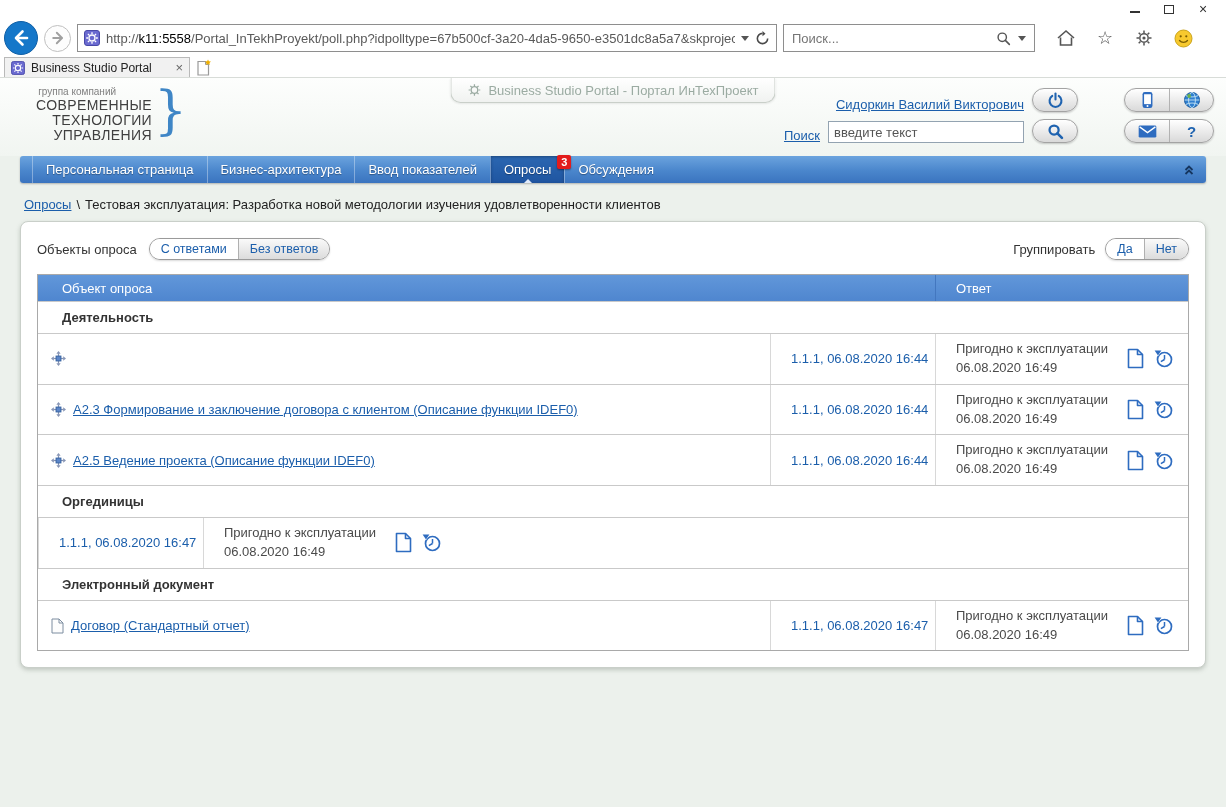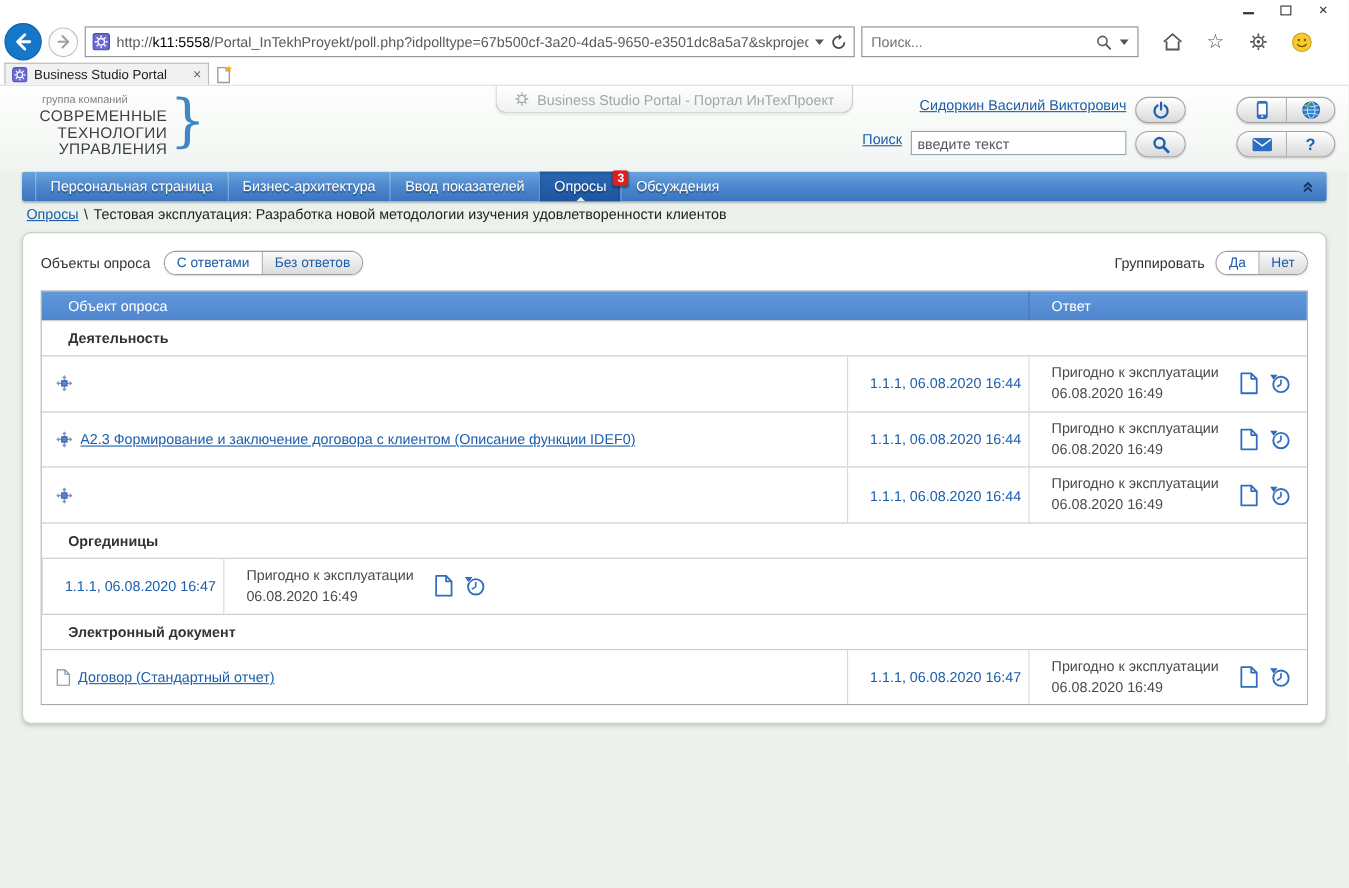--- a/index.html
+++ b/index.html
@@ -36,40 +36,40 @@
 
 .page{flex:1;background:#ecf1ec;display:flex;flex-direction:column;overflow:hidden;}
 .portal-header{height:78px;background:linear-gradient(#fdfefd,#f1f5f1);position:relative;flex:none;}
 .logo{position:absolute;left:36px;top:8px;display:flex;align-items:flex-start;}
 .logo-txt{display:flex;flex-direction:column;align-items:flex-end;}
 .logo-small{font-size:10px;color:#7f7f7f;margin-right:36px;margin-bottom:1px;}
 .logo-line{font-size:14px;color:#3f3f3f;line-height:15px;letter-spacing:.4px;}
 .logo-brace{font-size:52px;color:#3f86c6;line-height:48px;margin-left:2px;font-family:"DejaVu Serif",serif;}
 .portal-title-tab{position:absolute;left:50%;top:0;transform:translateX(-50%);height:25px;display:flex;align-items:center;gap:7px;padding:0 16px;border:1px solid #c9cfc9;border-top:none;border-radius:0 0 10px 10px;background:linear-gradient(#ffffff,#f0f2f0);color:#9baba2;font-size:13px;box-shadow:0 1px 2px rgba(0,0,0,.08);}
 .user-block{position:absolute;right:12px;top:10px;display:flex;flex-direction:column;gap:7px;align-items:flex-end;}
-.user-row{display:flex;align-items:flex-start;gap:8px;}
+.user-row{display:flex;align-items:flex-end;gap:8px;}
 .gap38{width:30px;}
 a.plink{color:#1b5eab;text-decoration:underline;}
 .pillgroup{display:inline-flex;border:1px solid #a3a3a3;border-radius:12px;background:linear-gradient(#ffffff,#d9d9d9);overflow:hidden;box-shadow:0 1px 2px rgba(0,0,0,.2);}
 .pillbtn{width:44px;height:22px;display:flex;align-items:center;justify-content:center;}
 .pillbtn + .pillbtn{border-left:1px solid #b2b2b2;}
 .qmark{font-size:15px;font-weight:bold;color:#1f63b0;}
 .hsearch-input{width:196px;height:22px;border:1px solid #93a3b1;font:13px "Liberation Sans",sans-serif;padding:1px 5px;color:#333;}
 .hsearch-input::placeholder{color:#555;opacity:1;}
 
 
 .navbar{margin:0 20px;height:27px;flex:none;border-radius:3px;background:linear-gradient(#6ba3de,#4a86cc 55%,#3a74bf);display:flex;align-items:stretch;padding-left:12px;box-shadow:0 1px 2px rgba(0,0,0,.25);}
 .nav-item{position:relative;display:flex;align-items:center;padding:4px 13px;color:#fff;font-size:13px;text-shadow:0 1px 1px rgba(0,0,0,.35);border-left:1px solid rgba(255,255,255,.35);white-space:nowrap;justify-content:center;}
 .nav-item.active{background:linear-gradient(#2b67b2,#1f55a0);box-shadow:inset 0 1px 3px rgba(0,0,0,.3);}
 .nav-item.active::after{content:"";position:absolute;bottom:0;left:50%;margin-left:-4px;border-left:4px solid transparent;border-right:4px solid transparent;border-bottom:4px solid #dfeafa;}
 .nav-badge{position:absolute;top:-1px;right:-7px;background:#e31b1b;color:#fff;font-size:11px;font-weight:bold;line-height:14px;height:14px;padding:0 4px;border-radius:2px;box-shadow:0 1px 2px rgba(0,0,0,.4);z-index:2;text-shadow:none;}
 .nav-collapse{margin-left:auto;display:flex;align-items:center;padding:0 11px;}
 
 
-.breadcrumb{margin:4px 22px 9px 24px;font-size:13px;color:#222;flex:none;white-space:nowrap;overflow:hidden;}
+.breadcrumb{margin:14px 22px 9px 24px;font-size:13px;color:#222;flex:none;white-space:nowrap;overflow:hidden;}
 .breadcrumb .sep{margin:0 5px;}
 
 
 .panel{margin:0 20px;background:#fff;border:1px solid #c9cfc9;border-radius:8px;padding:16px;flex:none;box-shadow:0 2px 4px rgba(110,120,110,.35);}
 .panel-toolbar{display:flex;align-items:center;margin-bottom:14px;}
 .tool-label{color:#333;margin-right:12px;}
 .seg{display:inline-flex;border:1px solid #9a9a9a;border-radius:12px;overflow:hidden;box-shadow:0 1px 2px rgba(0,0,0,.15);}
 .segbtn{padding:3px 11px;font-size:12.5px;color:#1b5eab;background:linear-gradient(#fafafa,#dcdcdc);white-space:nowrap;}
 .segbtn + .segbtn{border-left:1px solid #b0b0b0;}
 .segbtn.selected{background:#fff;}
@@ -411,20 +411,21 @@
                   <svg width="15" height="15" viewBox="0 0 16 16">
                     <line x1="8" y1="2.5" x2="8" y2="13.5" stroke="#8795b5" stroke-width="1.3"></line>
                     <line x1="2.5" y1="8" x2="13.5" y2="8" stroke="#8795b5" stroke-width="1.3"></line>
                     <polygon points="8,0 10.3,3 5.7,3" fill="#8795b5"></polygon>
                     <polygon points="8,16 10.3,13 5.7,13" fill="#8795b5"></polygon>
                     <polygon points="0,8 3,5.7 3,10.3" fill="#8795b5"></polygon>
                     <polygon points="16,8 13,5.7 13,10.3" fill="#8795b5"></polygon>
                     <rect x="5.4" y="5.4" width="5.2" height="5.2" fill="#5b85c8" stroke="#34619f"></rect>
                   </svg>
                 </span>
+                <a href="#">А2.5 Ведение проекта (Описание функции IDEF0)</a>
               </div>
               <div class="c2">1.1.1, 06.08.2020 16:44</div>
               <div class="c3">
                 <div class="ans">Пригодно к эксплуатации<br>06.08.2020 16:49</div>
                 <div class="acts">
                   <span class="act">
                     <svg width="17" height="21" viewBox="0 0 17 21">
                       <path d="M1.5 1.5 H10.5 L15.5 6.5 V19.5 H1.5 Z" fill="#fff" stroke="#2e6cc0" stroke-width="1.6" stroke-linejoin="round"></path>
                       <path d="M10.5 1.5 V6.5 H15.5" fill="none" stroke="#2e6cc0" stroke-width="1.6" stroke-linejoin="round"></path>
                     </svg>

